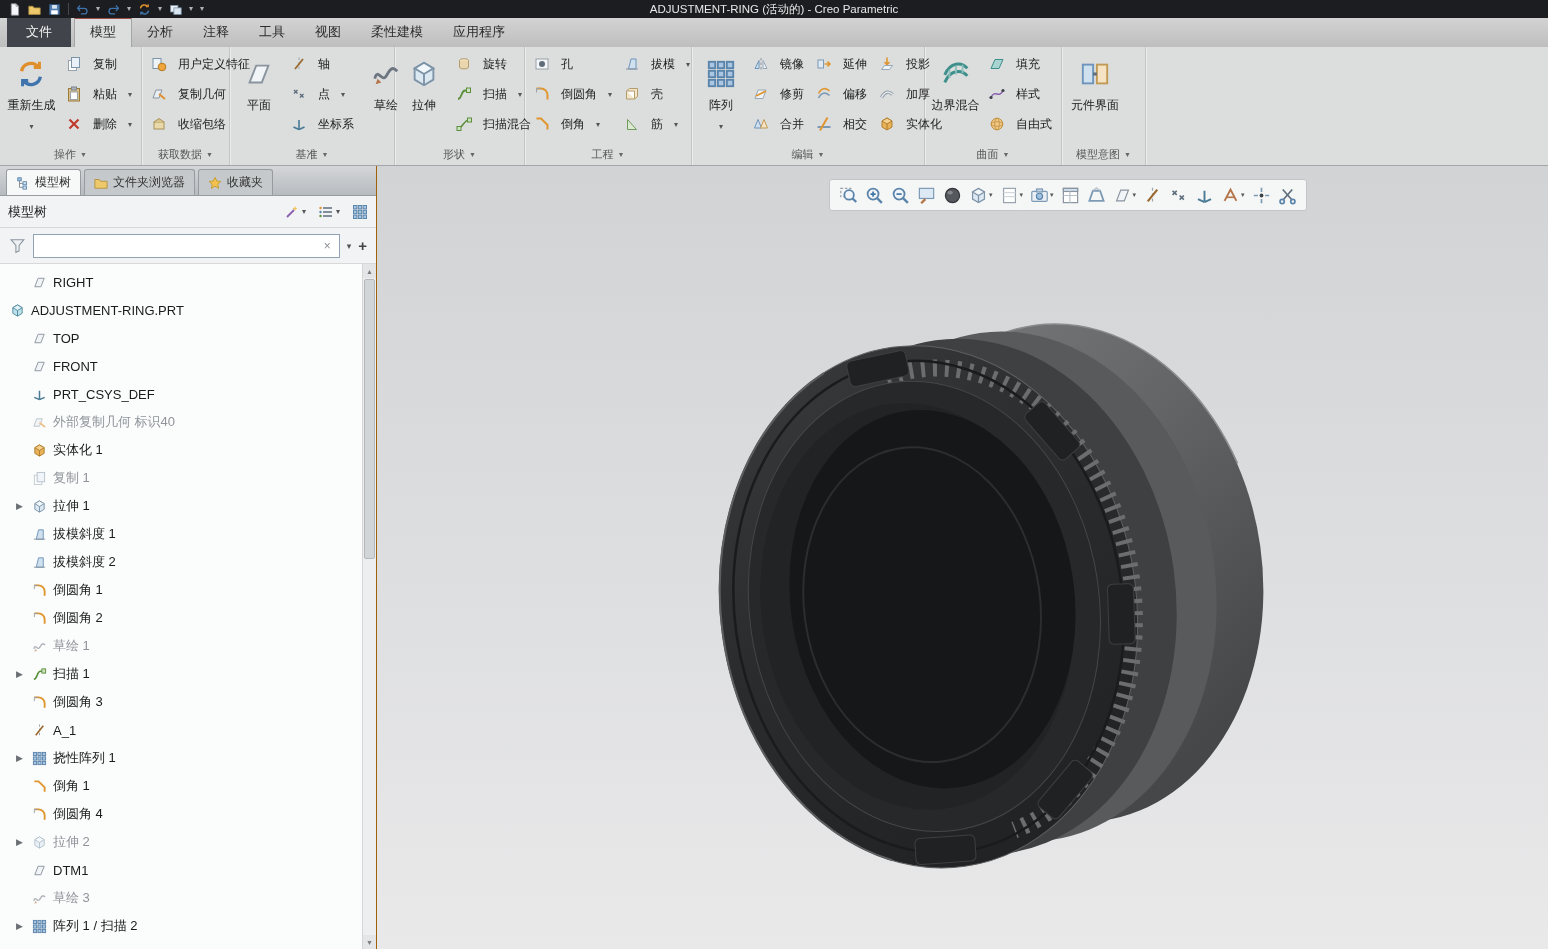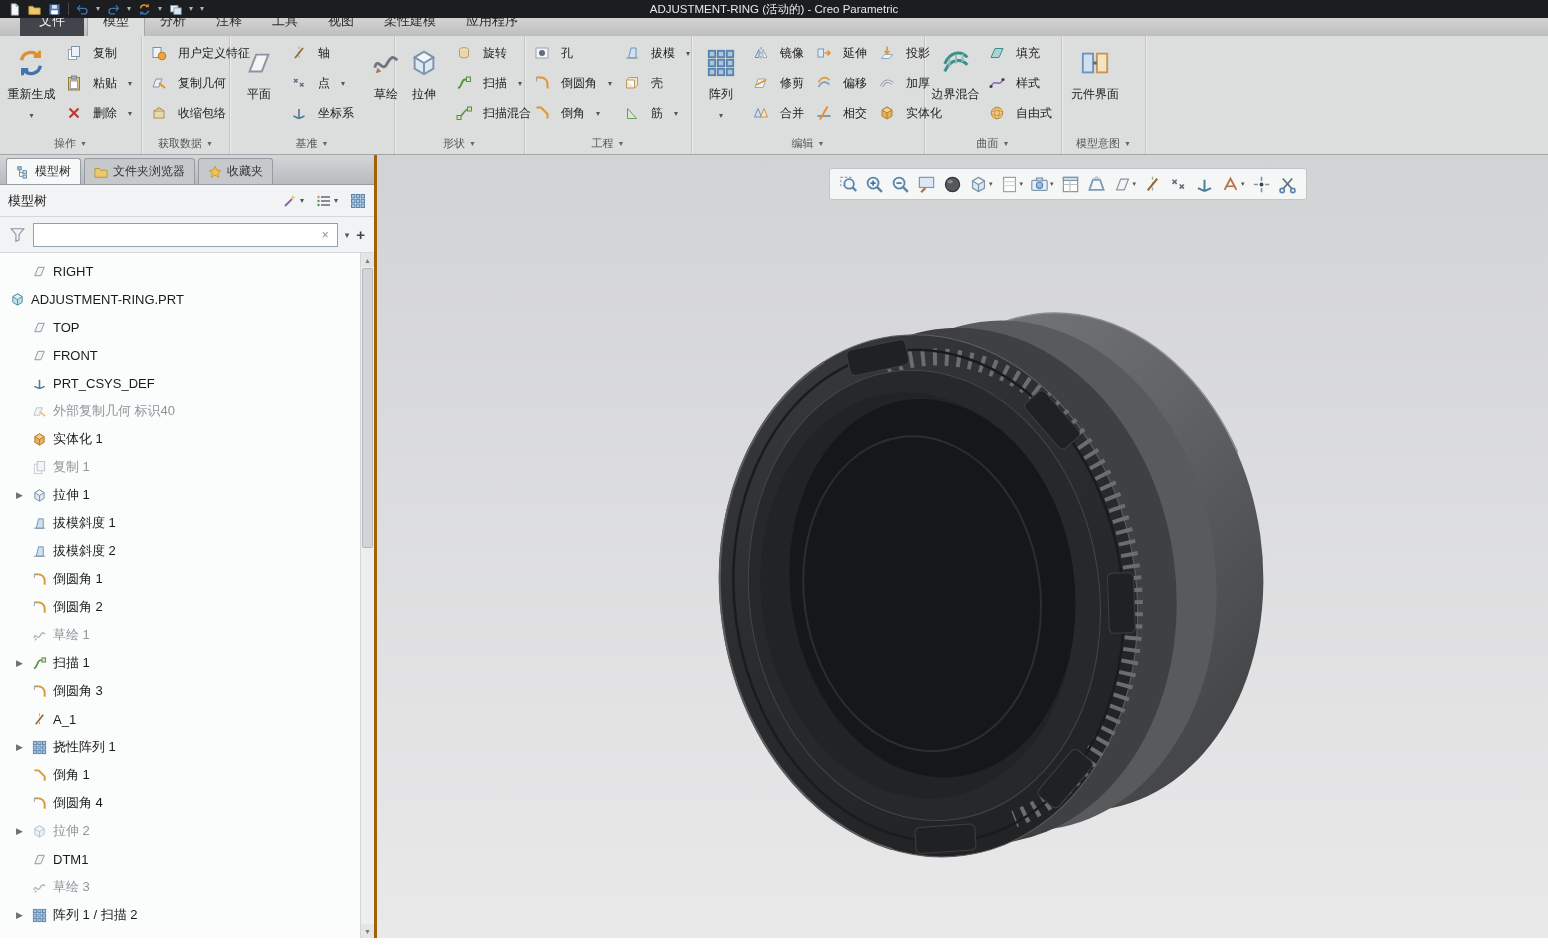--- a/index.html
+++ b/index.html
@@ -9,21 +9,21 @@
   
   .titlebar { height:18px; background:#1b1d21; display:flex; align-items:center; position:relative; }
   .qat { display:flex; align-items:center; gap:7px; padding-left:8px; }
   .qat svg { width:13px; height:13px; display:block; }
   .qat .dd { color:#aeb2b6; font-size:8px; line-height:1; }
   .qsep { width:1px; height:12px; background:#45484d; }
   .title-text { position:absolute; left:50%; top:2px; transform:translateX(-50%);
     color:#e8e8e8; font-size:11.5px; white-space:nowrap; }
 
   
-  .tabsrow { height:18px; background:linear-gradient(#d3d3d3,#bebebe); display:flex; align-items:flex-end; padding-left:20px; }
+  .tabsrow { height:29px; background:linear-gradient(#d3d3d3,#bebebe); display:flex; align-items:flex-end; padding-left:7px; }
   .rtab { padding:6px 15px 6px; font-size:13px; color:#2c2c2c; cursor:default; }
   .rtab.file { background:#41454b; color:#f2f2f2; margin-right:3px; padding:6px 19px; }
   .rtab.active { background:#dcdddd; border:1px solid #a5a5a5; border-bottom:none;
     border-top:2px solid #9d5049; padding-top:4px; }
 
   
   .ribbon { height:119px; background:#dcdddd; border-bottom:1px solid #a3a6a8; display:flex; }
   .rgroup { display:flex; flex-direction:column; border-right:1px solid #c3c4c5; box-shadow:1px 0 0 #ececec; }
   .rcontent { height:96px; display:flex; align-items:flex-start; padding:0 3px; }
   .rlabel { height:22px; display:flex; align-items:center; justify-content:center; gap:4px;
@@ -35,21 +35,21 @@
   .lbtn .dd { font-size:8px; color:#555; }
   .scol { display:flex; flex-direction:column; padding-top:2px; }
   .sbtn { height:30px; display:flex; align-items:center; gap:11px; padding:0 6px; white-space:nowrap; }
   .sbtn svg { width:16px; height:16px; display:block; flex:0 0 auto; }
   .sbtn .dd { font-size:8px; color:#555; }
 
   
   .main { display:flex; height:783px; }
 
   
-  .navigator { width:377px; flex:0 0 377px; background:#fde047; border-right:3px solid #a16207; display:flex; flex-direction:column; }
+  .navigator { width:377px; flex:0 0 377px; background:#fde047; border-right:1px solid #a16207; display:flex; flex-direction:column; }
   .nav-tabs { height:30px; background:linear-gradient(#d4d6d8,#b7bbbf); display:flex; align-items:flex-end; gap:3px; padding:0 0 0 6px; border-bottom:1px solid #979ca0; }
   .ntab { display:flex; align-items:center; gap:5px; font-size:12px; color:#333; padding:4px 9px;
     background:#c6c9cb; border:1px solid #979ca0; border-bottom:none; border-radius:3px 3px 0 0; }
   .ntab.active { background:#f7f8f8; }
   .ntab svg { width:14px; height:14px; }
   .nav-header { height:32px; background:#f2f3f4; border-bottom:1px solid #d8d8d8; display:flex; align-items:center; padding:0 8px; font-size:13px; }
   .nav-header .spacer { flex:1; }
   .hbtn { display:flex; align-items:center; gap:2px; margin-left:12px; }
   .hbtn svg { width:16px; height:16px; }
   .hbtn .dd { font-size:8px; color:#555; }

